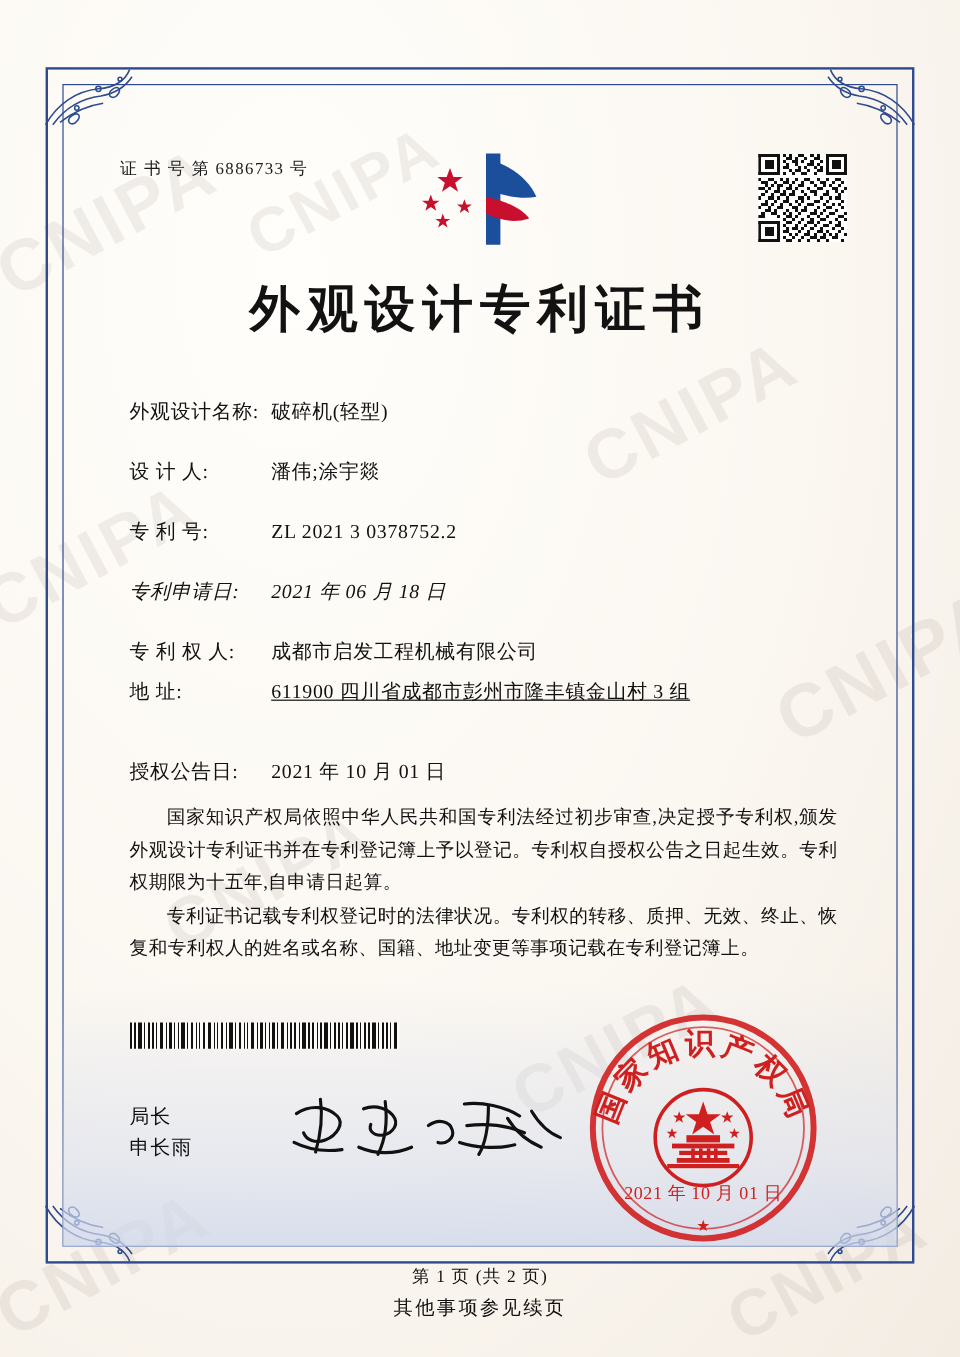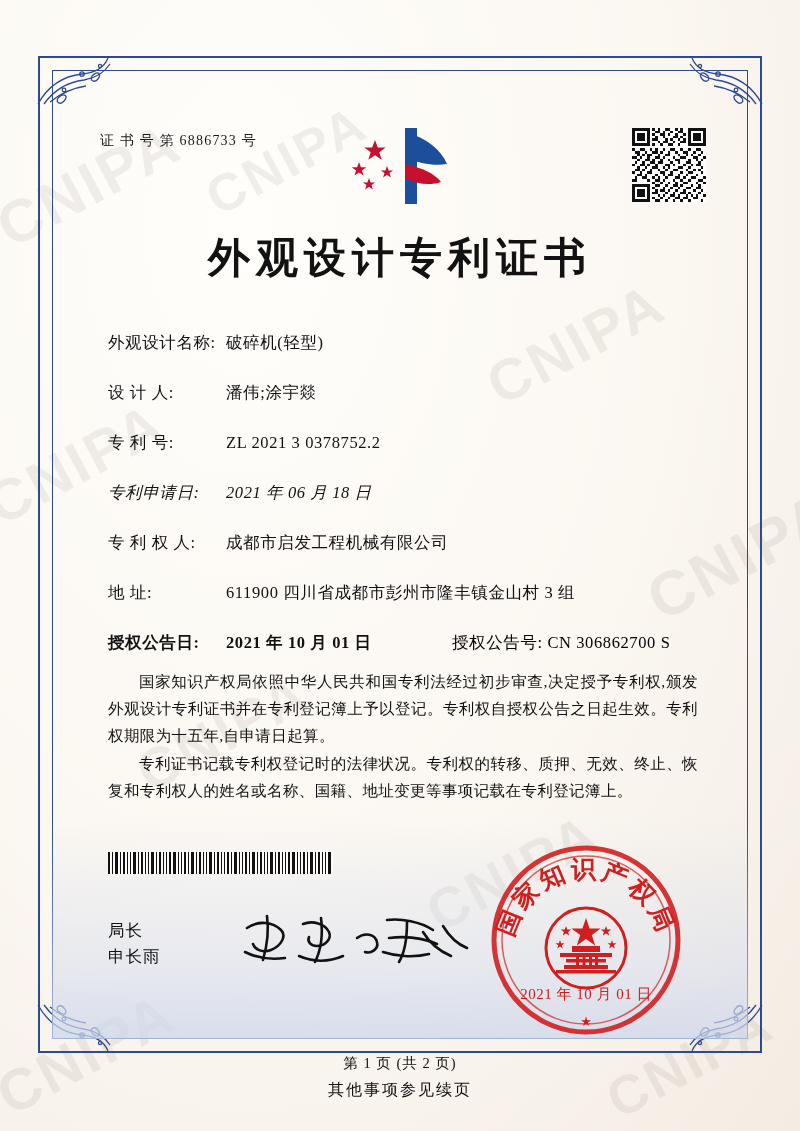--- a/index.html
+++ b/index.html
@@ -115,22 +115,22 @@
     display: inline-block;
     width: 118px;
   }
   .field .val { }
 
   .f1 { top: 262px; }
   .f2 { top: 312px; }
   .f3 { top: 362px; }
   .f4 { top: 412px; font-style: italic; }
   .f5 { top: 462px; }
-  .f6 { top: 512px; }
-  .f7 { top: 562px; font-weight: bold; }
+  .f6 { top: 496px; text-decoration: underline; }
+  .f7 { top: 562px; }
 
   #pub-no {
     position: absolute;
     left: 400px;
     top: 562px;
     font-size: 16.5px;
     letter-spacing: 0.6px;
     white-space: nowrap;
   }
 
@@ -551,21 +551,20 @@
     </div>
     <div class="field f5">
       <span class="lbl">专 利 权 人:</span><span class="val">成都市启发工程机械有限公司</span>
     </div>
     <div class="field f6">
       <span class="lbl">地        址:</span><span class="val">611900 四川省成都市彭州市隆丰镇金山村 3 组</span>
     </div>
     <div class="field f7">
       <span class="lbl">授权公告日:</span><span class="val">2021 年 10 月 01 日</span>
     </div>
-    <div id="pub-no">授权公告号: CN 306862700 S</div>
 
     <div class="para" id="para2">专利证书记载专利权登记时的法律状况。专利权的转移、质押、无效、终止、恢复和专利权人的姓名或名称、国籍、地址变更等事项记载在专利登记簿上。</div>
     <div class="para" id="para1">国家知识产权局依照中华人民共和国专利法经过初步审查,决定授予专利权,颁发外观设计专利证书并在专利登记簿上予以登记。专利权自授权公告之日起生效。专利权期限为十五年,自申请日起算。</div>
 
     <div id="barcode">
       <svg viewBox="0 0 225 22" shape-rendering="crispEdges">
         <rect width="225" height="22" fill="#fdfbf7"></rect>
         <g fill="#111">
           <rect x="0" y="0" width="2" height="22"></rect>
             <rect x="4" y="0" width="1" height="22"></rect>

